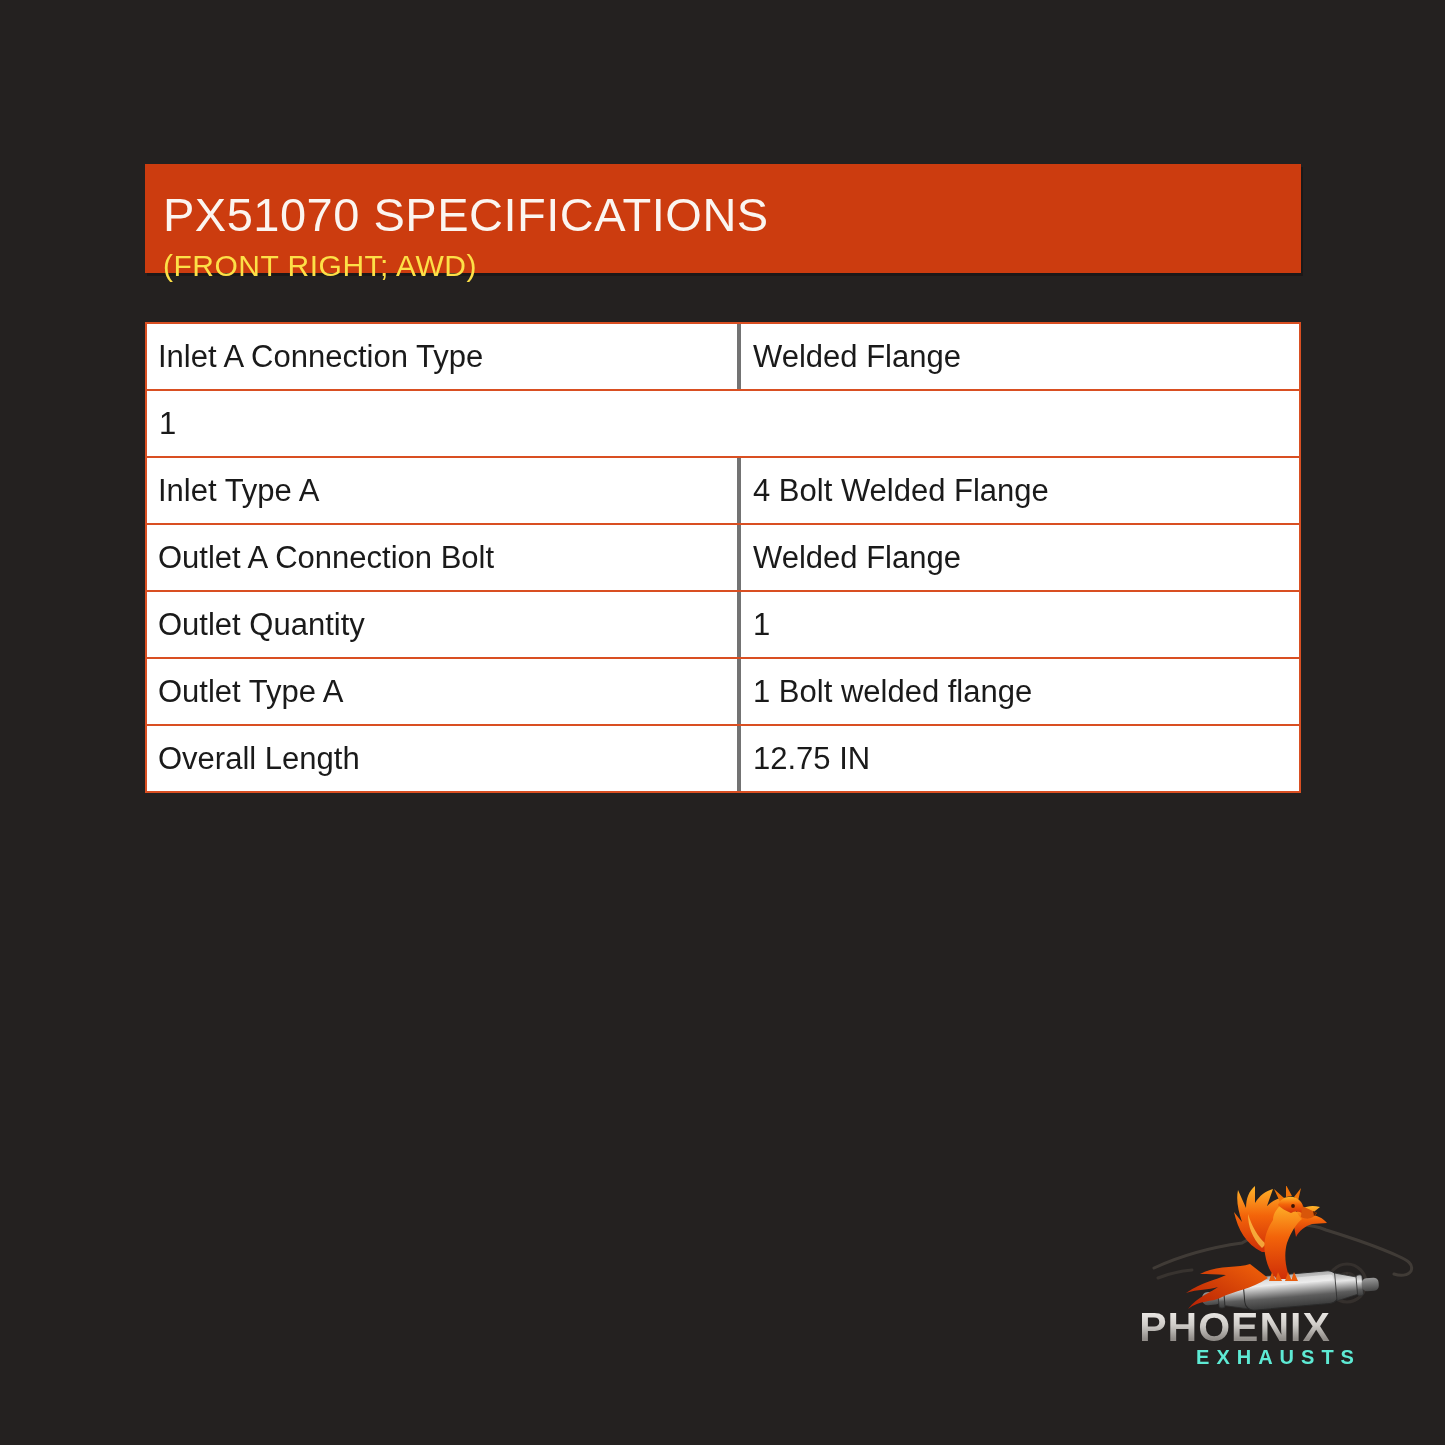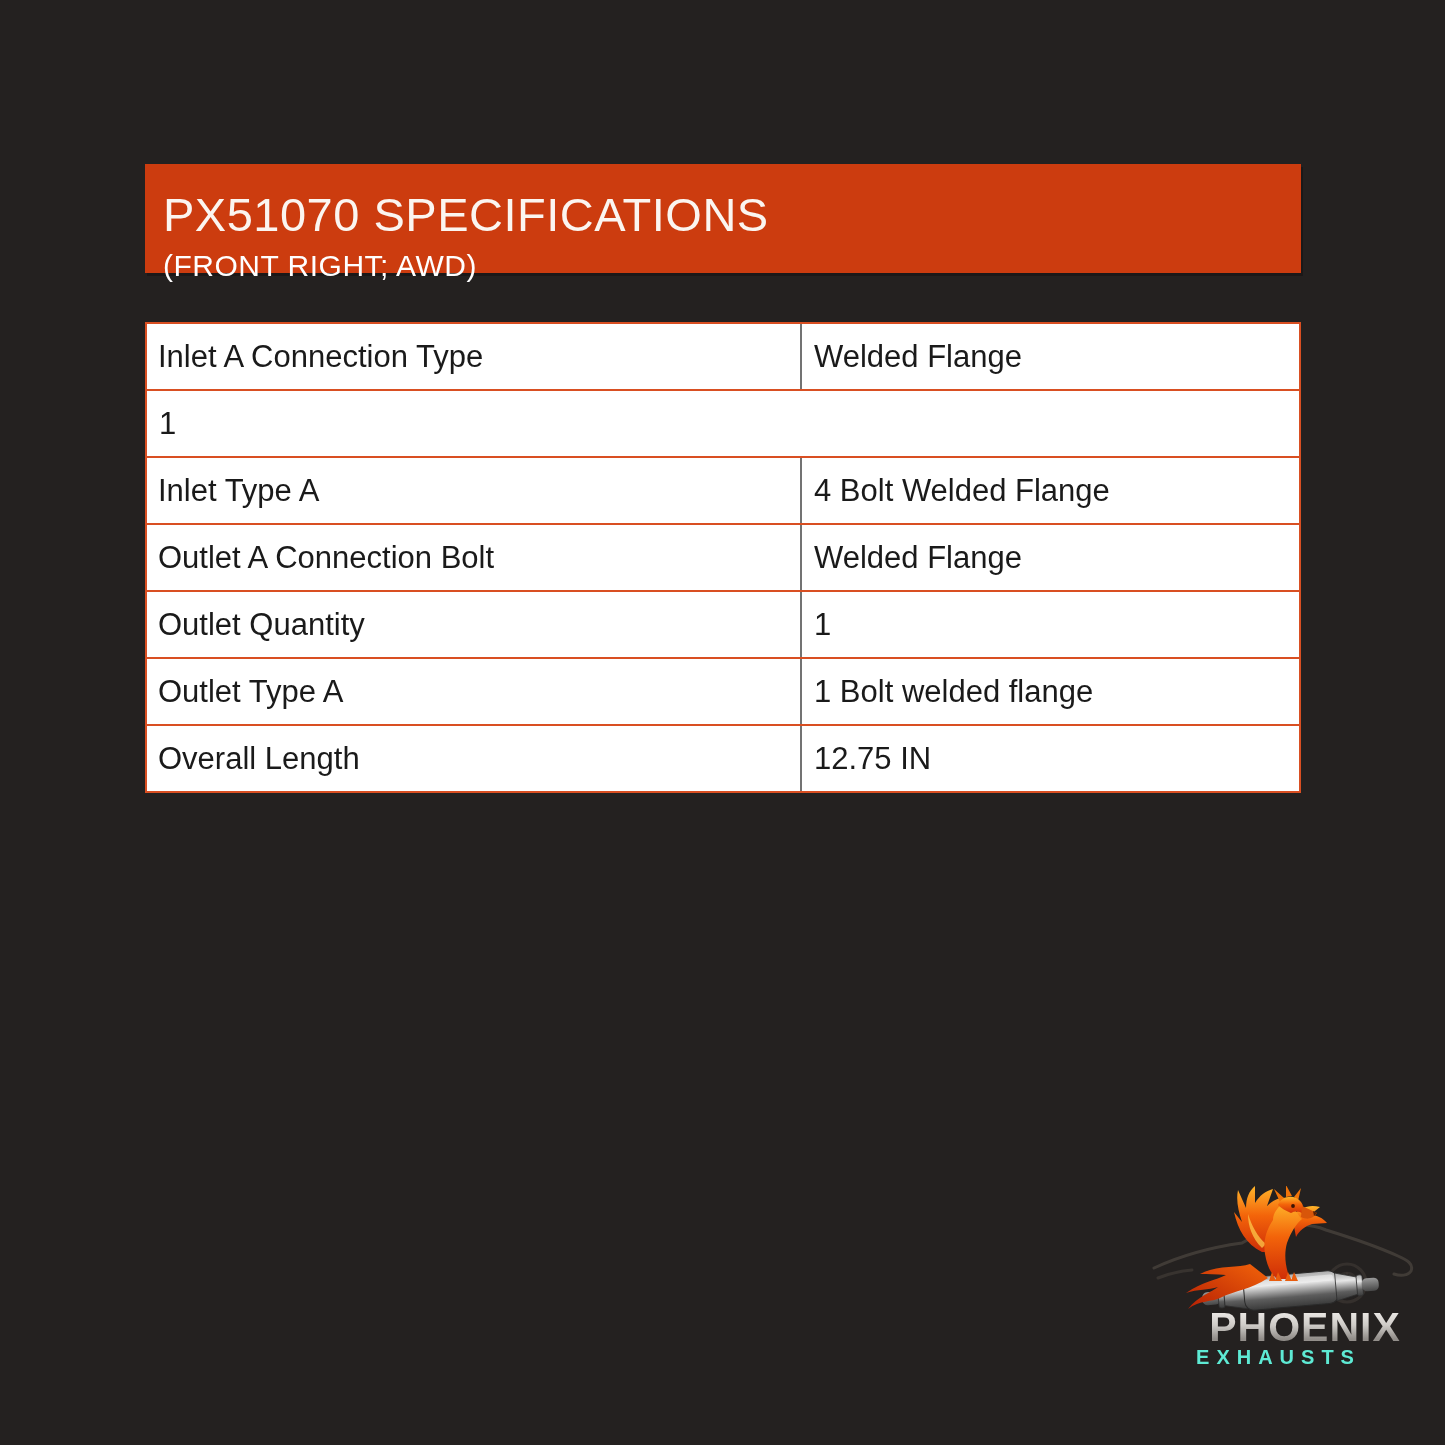--- a/index.html
+++ b/index.html
@@ -27,21 +27,21 @@
   }
   .spec-header .title {
     color: #fbf5f0;
     font-size: 47px;
     font-weight: 500;
     letter-spacing: 0.5px;
     line-height: 1.05;
     white-space: nowrap;
   }
   .spec-header .subtitle {
-    color: #ffffff;
+    color: #fde047;
     font-size: 30px;
     font-weight: 400;
     letter-spacing: 0.5px;
     margin-top: 10px;
     white-space: nowrap;
   }
 
   
   .spec-table {
     position: absolute;
@@ -60,38 +60,38 @@
   .cell {
     display: flex;
     align-items: center;
     font-size: 31px;
     color: #1a1a1a;
     box-sizing: border-box;
     overflow: hidden;
     white-space: nowrap;
   }
   .cell.label {
-    width: 655px;
-    border-right: 2px solid #737373;
+    width: 594px;
+    border-right: 4px solid #737373;
     padding-left: 11px;
   }
   .cell.value {
     flex: 1;
     padding-left: 12px;
   }
 
   
   .logo-art {
     position: absolute;
     left: 1150px; top: 1186px;
     width: 292px; height: 128px;
   }
   .brand-name {
     position: absolute;
-    left: 1190px; top: 1304px;
+    left: 1120px; top: 1304px;
     width: 230px;
     text-align: center;
     font-size: 41px;
     font-weight: 700;
     letter-spacing: 1px;
     color: #c9c6c2;
     text-shadow: 0 1px 1px rgba(0,0,0,0.6);
     white-space: nowrap;
   }
   @supports (-webkit-background-clip: text) {

